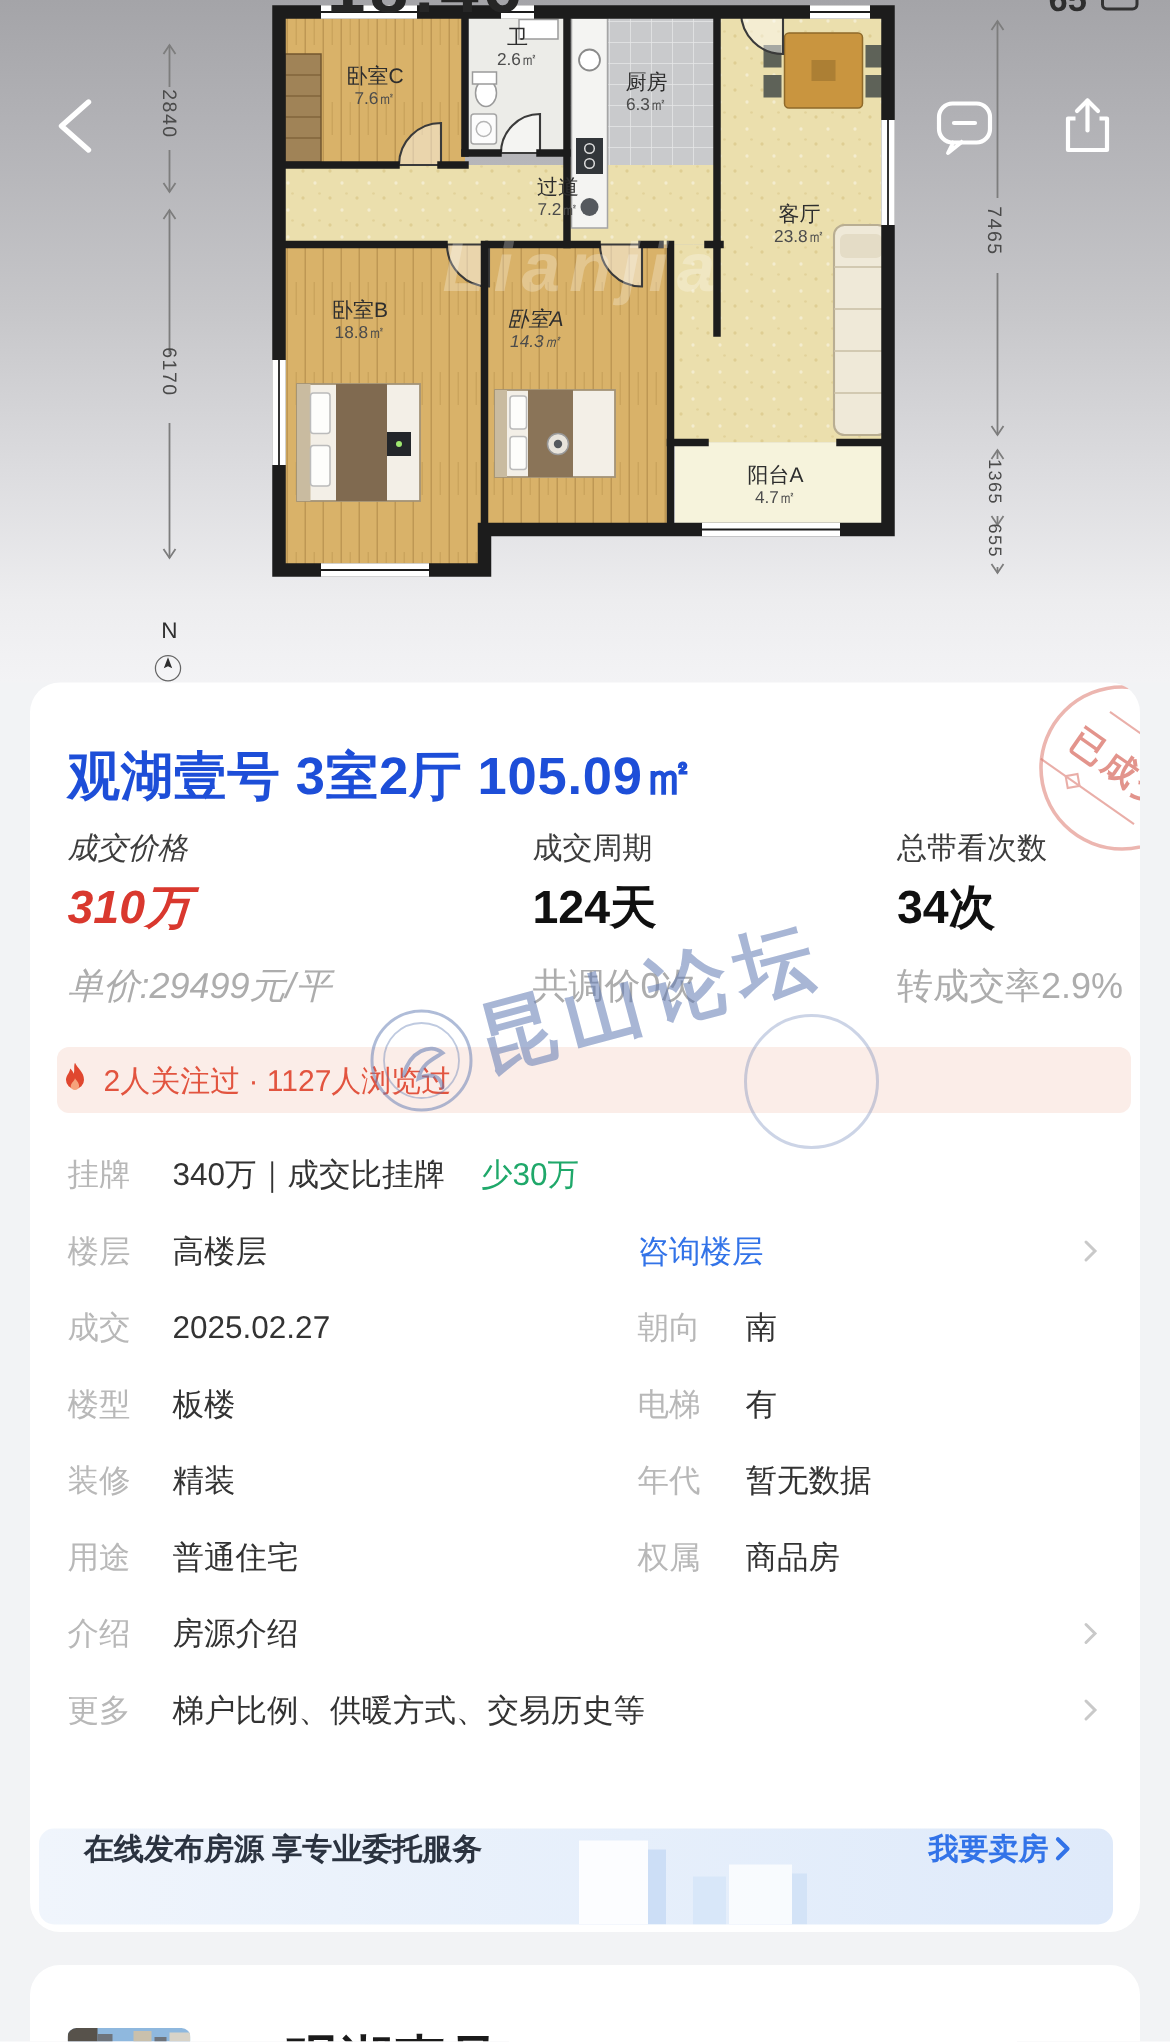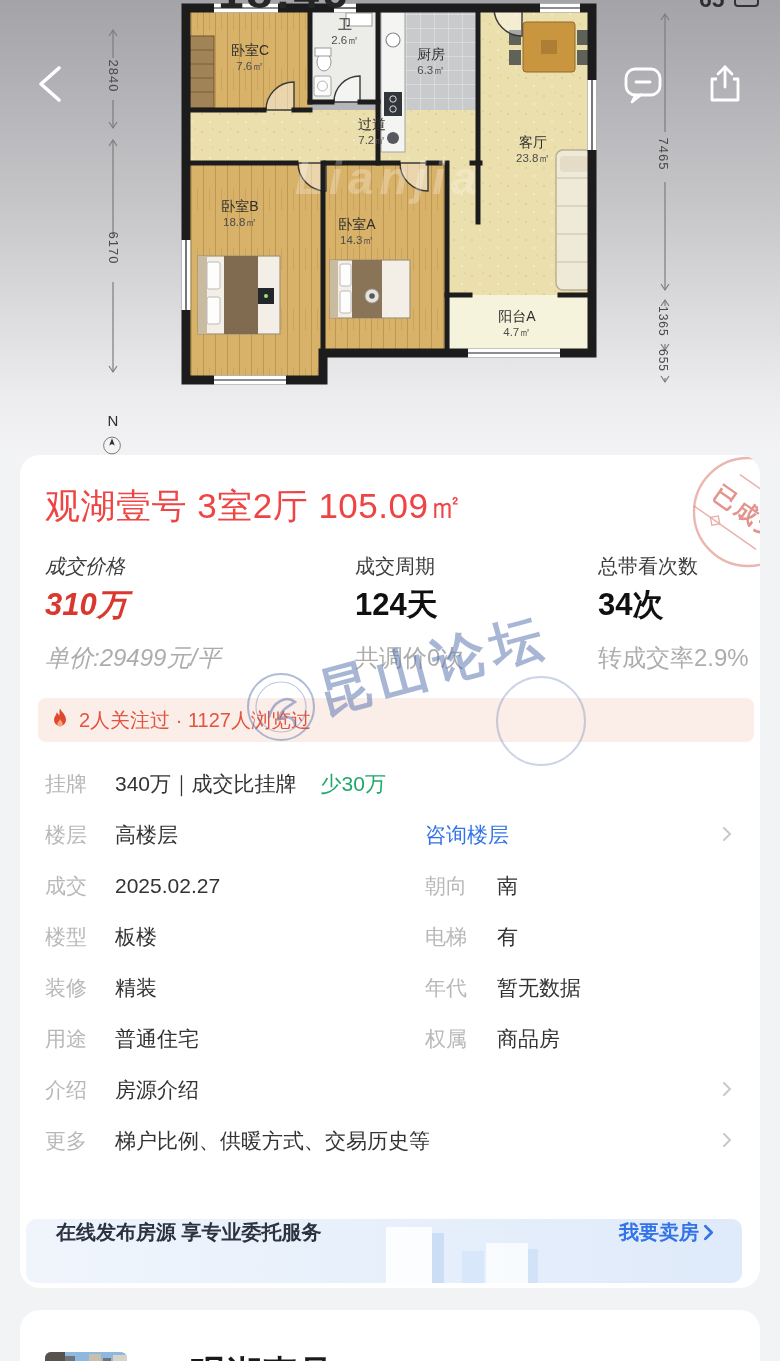--- a/index.html
+++ b/index.html
@@ -15,21 +15,21 @@
 
   .rlabel { position:absolute; text-align:center; transform:translateX(-50%); white-space:nowrap; }
   .rname { display:block; font-size:14px; line-height:17px; color:#2e2e2e; font-weight:500; }
   .rarea { display:block; font-size:11.5px; line-height:14px; color:#4c4c4c; }
   .rl-0 { left:250px; top:42px; }
   .rl-1 { left:345px; top:16px; }
   .rl-2 { left:431px; top:46px; }
   .rl-3 { left:372px; top:116px; }
   .rl-4 { left:533px; top:134px; }
   .rl-5 { left:240px; top:198px; }
-  .rl-6 { left:357px; top:216px; }
+  .rl-6 { left:357px; top:204px;font-style:italic; }
   .rl-7 { left:517px; top:308px; }
 
   .dim { position:absolute; font-size:13px; color:#4a4a4a; letter-spacing:1px; transform:rotate(90deg); transform-origin:center; white-space:nowrap; }
   .dim-2840 { left:94px;  top:71px;  width:38px; }
   .dim-6170 { left:94px;  top:243px; width:38px; }
   .dim-7465 { left:644px; top:149px; width:38px; }
   .dim-1365 { left:645px; top:317px; width:36px; font-size:12px; }
   .dim-655  { left:649px; top:356px; width:28px; font-size:12px; }
 
   .brand-wm { position:absolute; left:295px; top:151px; font-size:46px; font-weight:700; font-style:italic;
@@ -51,31 +51,31 @@
 
   
   .card { position:absolute; left:20px; width:740px; background:#fff; border-radius:20px; }
   .card1 { top:455px; height:833px; overflow:hidden; }
   .card2 { top:1310px; height:51px; border-radius:20px 20px 0 0; overflow:hidden; }
 
   .stamp { position:absolute; left:670px; top:-1px; width:116px; height:116px; pointer-events:none; }
   .stamp-text { position:absolute; left:0; top:44px; width:116px; text-align:center; font-size:23px; font-weight:700;
                 letter-spacing:3px; color:var(--stamp-red); opacity:.8; transform:rotate(35deg); }
 
-  .title { position:absolute; left:25px; top:28px; font-size:35px; font-weight:400; color:#ef4444; letter-spacing:.5px; }
+  .title { position:absolute; left:25px; top:39px; font-size:35px; font-weight:700; color:#1d4ed8; letter-spacing:.5px; }
 
   .stat { position:absolute; top:98px; }
   .stat-1 { left:25px;font-style:italic; } .stat-2 { left:335px; } .stat-3 { left:578px; }
   .stat-label { font-size:20px; color:#3d3d3d; line-height:26px; margin-bottom:7px; }
   .stat-value { font-size:31px; font-weight:700; color:#101010; line-height:38px; margin-bottom:22px; }
   .stat-value.red { color:var(--accent-red); }
   .stat-sub { font-size:24px; color:var(--sub-gray); line-height:23px;text-align:right; }
 
   .hot-banner { position:absolute; left:18px; right:6px; top:243px; height:44px; background:var(--banner-bg);
-                border-radius:8px; display:flex; align-items:center; padding-left:13px; }
+                border-radius:8px; display:flex; align-items:center; padding-left:3px; }
   .hot-text { font-size:20px; color:var(--banner-red); margin-left:10px; }
 
   .rows { position:absolute; left:0; top:303px; width:740px; }
   .row { position:relative; height:51px; font-size:21px; line-height:51px; }
   .lab  { position:absolute; left:25px;  color:var(--label-gray); }
   .lab2 { position:absolute; left:405px; color:var(--label-gray); }
   .val  { position:absolute; left:95px;  color:var(--text-dark); white-space:nowrap; }
   .val2 { position:absolute; left:477px; color:var(--text-dark); }
   .valwrap { position:absolute; left:95px; display:flex;gap:24px; }
   .valwrap span { color:var(--text-dark); }

